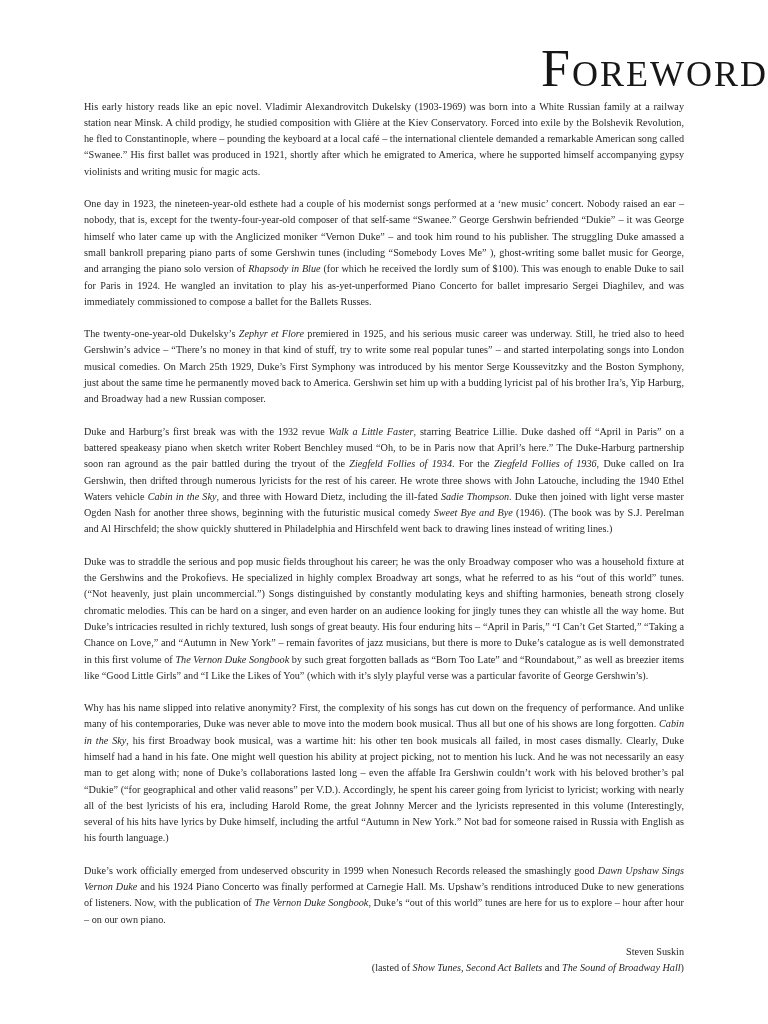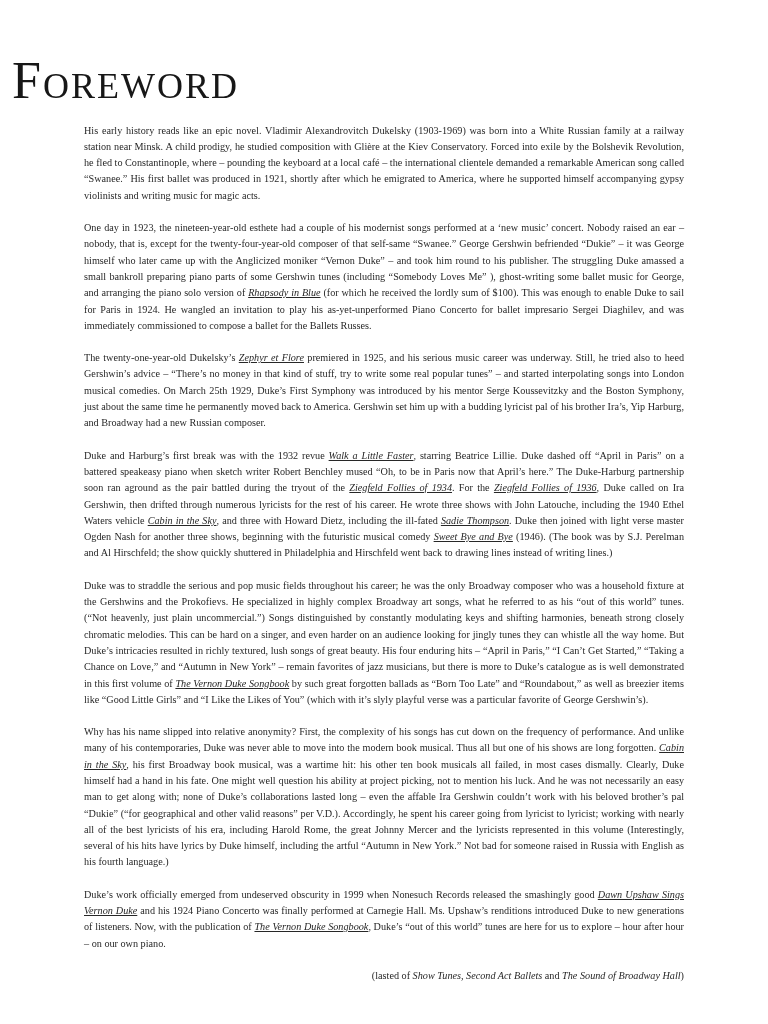--- a/index.html
+++ b/index.html
@@ -10,44 +10,43 @@
   .page {
     position: relative;
     width: 768px;
     height: 1024px;
     background: #ffffff;
     overflow: hidden;
     font-family: "Liberation Serif", serif;
     color: #262626;
   }
   .title {
-    margin: 12px;
+    margin: 0;
     padding-top: 42px;
-    text-align: left;
+    text-align: right;
     font-variant: small-caps;
     font-weight: normal;
     font-size: 52px;
     line-height: 1.05;
     letter-spacing: 2px;
     color: #171717;
   }
   .body-text {
     width: 600px;
-    margin: 14px auto 0 auto;
+    margin: 2px auto 0 auto;
   }
   .body-text p {
     margin: 0 0 16px 0;
     font-size: 10.2px;
     line-height: 16.3px;
     text-align: justify;
     color: #272727;
   }
   .body-text p i {
     font-style: italic;
-    text-decoration: underline;
   }
   .signature {
     width: 600px;
     margin: 12px auto 0 auto;
     text-align: right;
     font-size: 10.2px;
     line-height: 16.3px;
     color: #272727;
   }
   .signature .sig-credit i {
@@ -64,15 +63,16 @@
       <p><span>His early history reads like an epic novel. Vladimir Alexandrovitch Dukelsky (1903-1969) was born into a White Russian family at a railway station near Minsk. A child prodigy, he studied composition with Glière at the Kiev Conservatory. Forced into exile by the Bolshevik Revolution, he fled to Constantinople, where – pounding the keyboard at a local café – the international clientele demanded a remarkable American song called “Swanee.” His first ballet was produced in 1921, shortly after which he emigrated to America, where he supported himself accompanying gypsy violinists and writing music for magic acts.</span></p>
       <p><span>One day in 1923, the nineteen-year-old esthete had a couple of his modernist songs performed at a ‘new music’ concert. Nobody raised an ear – nobody, that is, except for the twenty-four-year-old composer of that self-same “Swanee.” George Gershwin befriended “Dukie” – it was George himself who later came up with the Anglicized moniker “Vernon Duke” – and took him round to his publisher. The struggling Duke amassed a small bankroll preparing piano parts of some Gershwin tunes (including “Somebody Loves Me” ), ghost-writing some ballet music for George, and arranging the piano solo version of </span><i>Rhapsody in Blue</i><span> (for which he received the lordly sum of $100). This was enough to enable Duke to sail for Paris in 1924. He wangled an invitation to play his as-yet-unperformed Piano Concerto for ballet impresario Sergei Diaghilev, and was immediately commissioned to compose a ballet for the Ballets Russes.</span></p>
       <p><span>The twenty-one-year-old Dukelsky’s </span><i>Zephyr et Flore</i><span> premiered in 1925, and his serious music career was underway. Still, he tried also to heed Gershwin’s advice – “There’s no money in that kind of stuff, try to write some real popular tunes” – and started interpolating songs into London musical comedies. On March 25th 1929, Duke’s First Symphony was introduced by his mentor Serge Koussevitzky and the Boston Symphony, just about the same time he permanently moved back to America. Gershwin set him up with a budding lyricist pal of his brother Ira’s, Yip Harburg, and Broadway had a new Russian composer.</span></p>
       <p><span>Duke and Harburg’s first break was with the 1932 revue </span><i>Walk a Little Faster</i><span>, starring Beatrice Lillie. Duke dashed off “April in Paris” on a battered speakeasy piano when sketch writer Robert Benchley mused “Oh, to be in Paris now that April’s here.” The Duke-Harburg partnership soon ran aground as the pair battled during the tryout of the </span><i>Ziegfeld Follies of 1934</i><span>. For the </span><i>Ziegfeld Follies of 1936</i><span>, Duke called on Ira Gershwin, then drifted through numerous lyricists for the rest of his career. He wrote three shows with John Latouche, including the 1940 Ethel Waters vehicle </span><i>Cabin in the Sky</i><span>, and three with Howard Dietz, including the ill-fated </span><i>Sadie Thompson</i><span>. Duke then joined with light verse master Ogden Nash for another three shows, beginning with the futuristic musical comedy </span><i>Sweet Bye and Bye</i><span> (1946). (The book was by S.J. Perelman and Al Hirschfeld; the show quickly shuttered in Philadelphia and Hirschfeld went back to drawing lines instead of writing lines.)</span></p>
       <p><span>Duke was to straddle the serious and pop music fields throughout his career; he was the only Broadway composer who was a household fixture at the Gershwins and the Prokofievs. He specialized in highly complex Broadway art songs, what he referred to as his “out of this world” tunes. (“Not heavenly, just plain uncommercial.”) Songs distinguished by constantly modulating keys and shifting harmonies, beneath strong closely chromatic melodies. This can be hard on a singer, and even harder on an audience looking for jingly tunes they can whistle all the way home. But Duke’s intricacies resulted in richly textured, lush songs of great beauty. His four enduring hits – “April in Paris,” “I Can’t Get Started,” “Taking a Chance on Love,” and “Autumn in New York” – remain favorites of jazz musicians, but there is more to Duke’s catalogue as is well demonstrated in this first volume of </span><i>The Vernon Duke Songbook</i><span> by such great forgotten ballads as “Born Too Late” and “Roundabout,” as well as breezier items like “Good Little Girls” and “I Like the Likes of You” (which with it’s slyly playful verse was a particular favorite of George Gershwin’s).</span></p>
       <p><span>Why has his name slipped into relative anonymity? First, the complexity of his songs has cut down on the frequency of performance. And unlike many of his contemporaries, Duke was never able to move into the modern book musical. Thus all but one of his shows are long forgotten. </span><i>Cabin in the Sky</i><span>, his first Broadway book musical, was a wartime hit: his other ten book musicals all failed, in most cases dismally. Clearly, Duke himself had a hand in his fate. One might well question his ability at project picking, not to mention his luck. And he was not necessarily an easy man to get along with; none of Duke’s collaborations lasted long – even the affable Ira Gershwin couldn’t work with his beloved brother’s pal “Dukie” (“for geographical and other valid reasons” per V.D.). Accordingly, he spent his career going from lyricist to lyricist; working with nearly all of the best lyricists of his era, including Harold Rome, the great Johnny Mercer and the lyricists represented in this volume (Interestingly, several of his hits have lyrics by Duke himself, including the artful “Autumn in New York.” Not bad for someone raised in Russia with English as his fourth language.)</span></p>
       <p><span>Duke’s work officially emerged from undeserved obscurity in 1999 when Nonesuch Records released the smashingly good </span><i>Dawn Upshaw Sings Vernon Duke</i><span> and his 1924 Piano Concerto was finally performed at Carnegie Hall. Ms. Upshaw’s renditions introduced Duke to new generations of listeners. Now, with the publication of </span><i>The Vernon Duke Songbook</i><span>, Duke’s “out of this world” tunes are here for us to explore – hour after hour – on our own piano.</span></p>
     </div>
 
   <div class="signature">
+    <div class="sig-name">Steven Suskin</div>
     <div class="sig-credit" id="sig-credit"><span>(lasted of </span><i>Show Tunes, Second Act Ballets</i><span> and </span><i>The Sound of Broadway Hall</i><span>)</span></div>
   </div>
 </div>
 
 </body></html>

